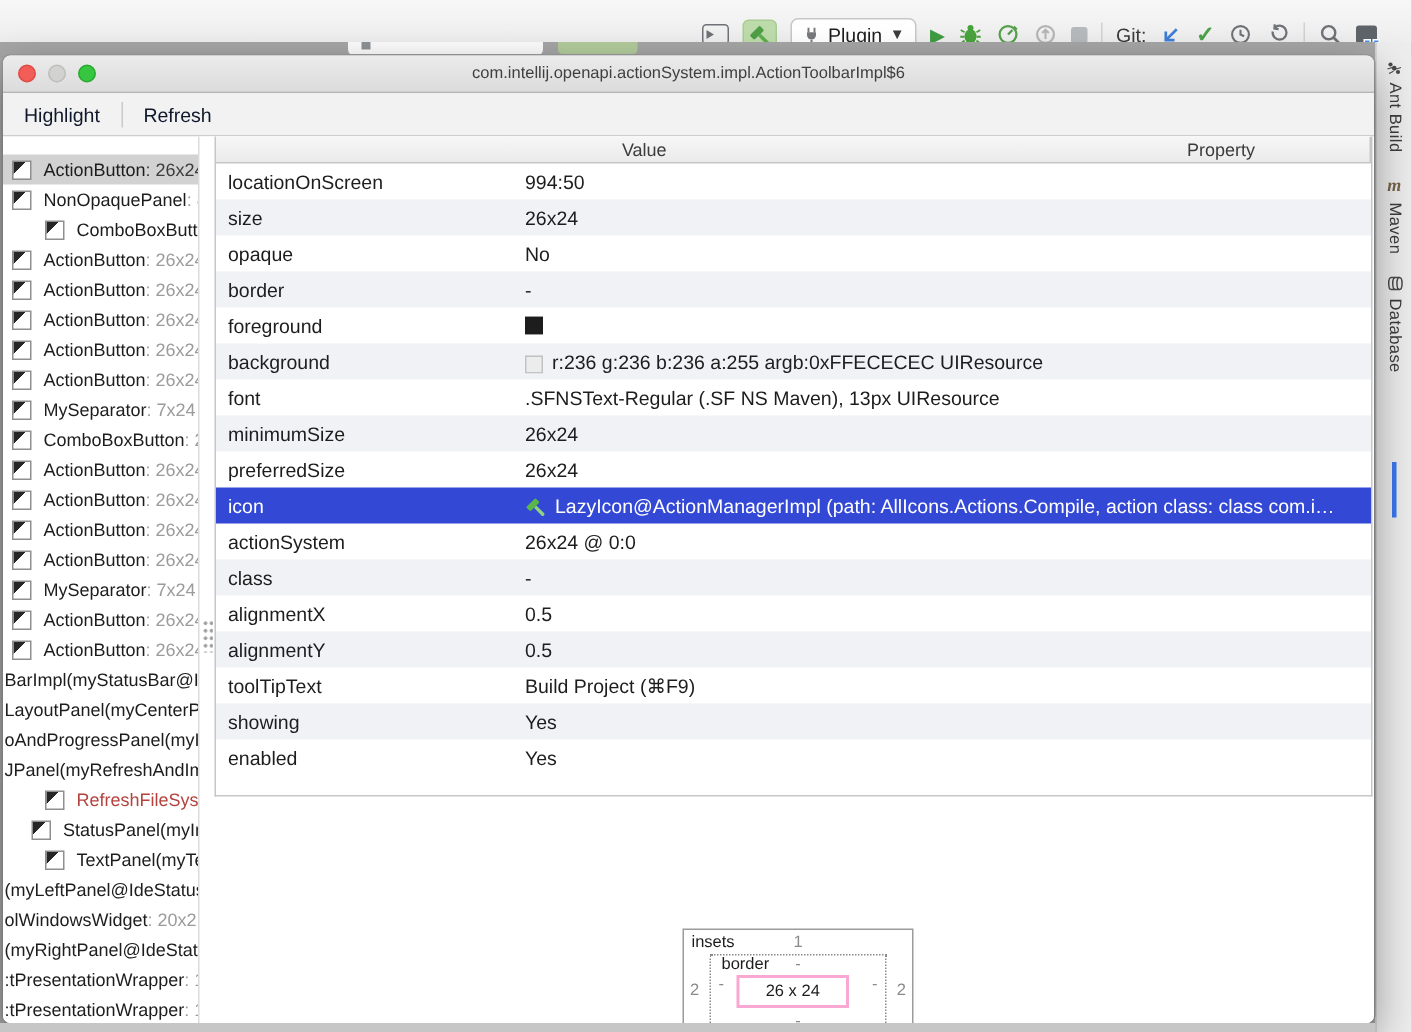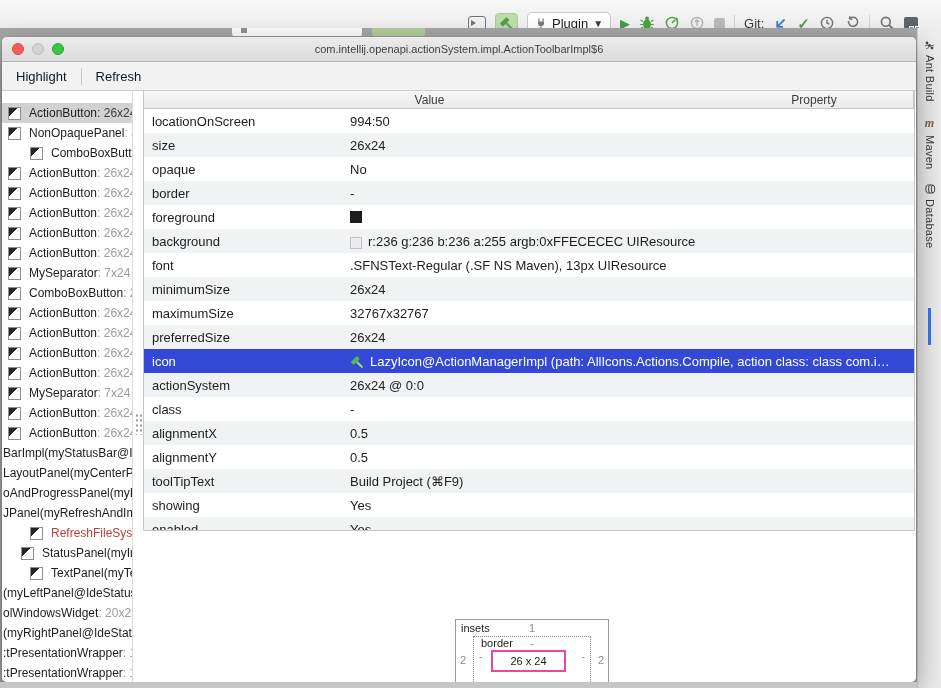--- a/index.html
+++ b/index.html
@@ -104,21 +104,21 @@
   .dg-insets-label { position:absolute; top:2px; left:5px; color:#1c1c1c; }
   .dg-top-1 { position:absolute; top:2px; left:0; right:0; text-align:center; color:#8a8a8a; }
   .dg-left-2 { position:absolute; left:4px; top:34px; color:#8a8a8a; }
   .dg-right-2 { position:absolute; right:4px; top:34px; color:#8a8a8a; }
   .dg-border-box { position:absolute; left:17px; top:16px; right:17px; bottom:17px; border:1px dotted #8a8a8a; }
   .dg-border-label { position:absolute; top:0; left:7px; color:#1c1c1c; }
   .dg-b-top { position:absolute; top:0; left:0; right:0; text-align:center; color:#8a8a8a; }
   .dg-b-bot { position:absolute; bottom:-2px; left:0; right:0; text-align:center; color:#8a8a8a; }
   .dg-b-left { position:absolute; left:5px; top:13px; color:#8a8a8a; }
   .dg-b-right { position:absolute; right:5px; top:13px; color:#8a8a8a; }
-  .dg-size-box { position:absolute; left:17px; right:24px; top:13px; bottom:13px; border:2px solid #ec4899;
+  .dg-size-box { position:absolute; left:17px; right:24px; top:13px; bottom:13px; border:2px solid #f9a8d4;
     display:flex; align-items:center; justify-content:center; color:#1c1c1c; background:#fff; }
 
   .bottom-sliver { position:absolute; left:0; bottom:0; width:917px; height:6px; background:#c6c6c6; }
 </style>
 </head>
 <body>
 
 <div id="screen">
 
   <div class="ide-toolbar">
@@ -418,26 +418,20 @@
                 <span style="white-space: nowrap;">.SFNSText-Regular (.SF NS Maven), 13px UIResource</span>
               </span>
             </div>
             <div class="prow">
               <span class="pcell1">minimumSize</span>
               <span class="pcell2">
                 <span style="white-space: nowrap;">26x24</span>
               </span>
             </div>
             <div class="prow">
-              <span class="pcell1">maximumSize</span>
-              <span class="pcell2">
-                <span style="white-space: nowrap;">32767x32767</span>
-              </span>
-            </div>
-            <div class="prow">
               <span class="pcell1">preferredSize</span>
               <span class="pcell2">
                 <span style="white-space: nowrap;">26x24</span>
               </span>
             </div>
             <div class="prow selected" style="background: rgb(52, 72, 214);">
               <span class="pcell1">icon</span>
               <span class="pcell2">
                 <span style="display: inline-flex;">
                   <svg width="14" height="14" viewBox="0 0 16 16">

